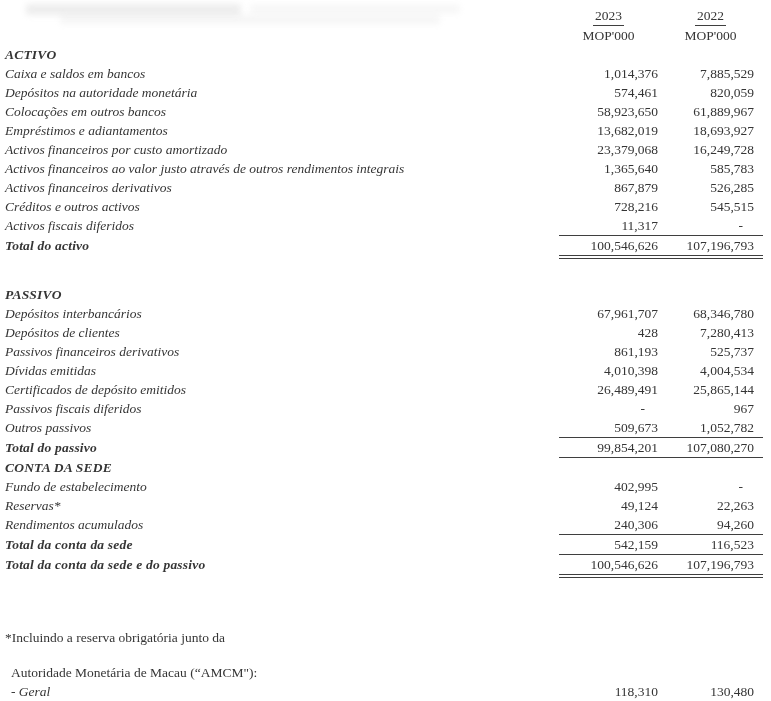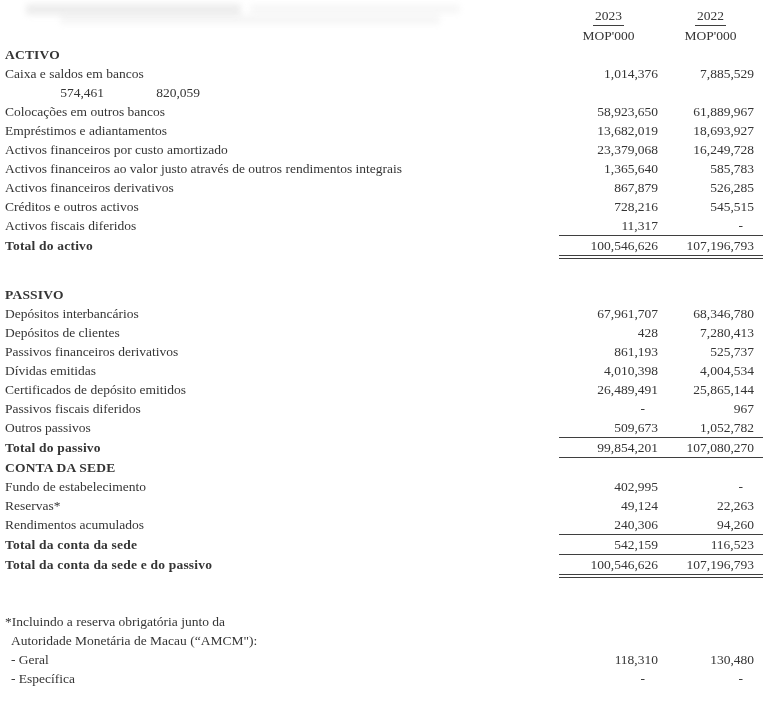--- a/index.html
+++ b/index.html
@@ -13,37 +13,37 @@
     color:#353535;
     padding:5px 8px 0 5px;
     overflow:hidden;
   }
   .smudge { position:absolute; background:#bfbfbf; opacity:.28; filter:blur(3px); border-radius:3px; }
   .s1 { left:26px; top:4px;  width:215px; height:11px; }
   .s2 { left:60px; top:15px; width:380px; height:9px; opacity:.14; }
   .s3 { left:250px; top:5px; width:210px; height:8px; opacity:.14; }
 
   .row { display:flex; align-items:baseline; line-height:19px; }
-  .lbl { flex:1; white-space:nowrap; }
+  .lbl { flex:1; white-space:nowrap;font-style:italic; }
   .lbl.indent { padding-left:6px; }
   .bold { font-weight:bold; letter-spacing:.2px; }
   .nums { width:204px; display:flex; flex:none; }
   .c1 { width:99px;  text-align:right; box-sizing:border-box; line-height:19px; }
   .c2 { width:105px; text-align:right; box-sizing:border-box; padding-right:9px; line-height:19px; }
   .c1.dash { padding-right:13px; }
   .c2.dash { padding-right:20px; }
   .c1.center, .c2.center { text-align:center; padding-right:0; }
   .line-top { border-top:1px solid #3f3f3f; }
   .line-bot { border-bottom:1px solid #3f3f3f; }
   .line-dbl { border-bottom:4px double #3f3f3f;align-items:flex-end; }
   .yr { display:inline-block; border-bottom:1px solid #3f3f3f; padding:0 2px 0 2px; }
   .hdr { margin-top:1px; }
   .sp-a { height:26px; }
   .sp-b { height:8px; }
-  .fnote { line-height:19px; white-space:nowrap; }
+  .fnote { line-height:19px; white-space:nowrap;margin-top:16px; }
   .fnote.indent { padding-left:6px; }
 </style>
 </head>
 <body>
 
 <div class="page">
 
   <div class="smudge s1"></div>
   <div class="smudge s2"></div>
   <div class="smudge s3"></div>
@@ -68,20 +68,21 @@
   </div>
 
   <div class="row">
     <div class="lbl">Caixa e saldos em bancos</div>
     <div class="nums">
         <div class="c1">1,014,376</div>
         <div class="c2">7,885,529</div>
       </div>
   </div>
   <div class="row">
+    <div class="lbl">Depósitos na autoridade monetária</div>
     <div class="nums">
         <div class="c1">574,461</div>
         <div class="c2">820,059</div>
       </div>
   </div>
   <div class="row">
     <div class="lbl">Colocações em outros bancos</div>
     <div class="nums">
         <div class="c1">58,923,650</div>
         <div class="c2">61,889,967</div>

